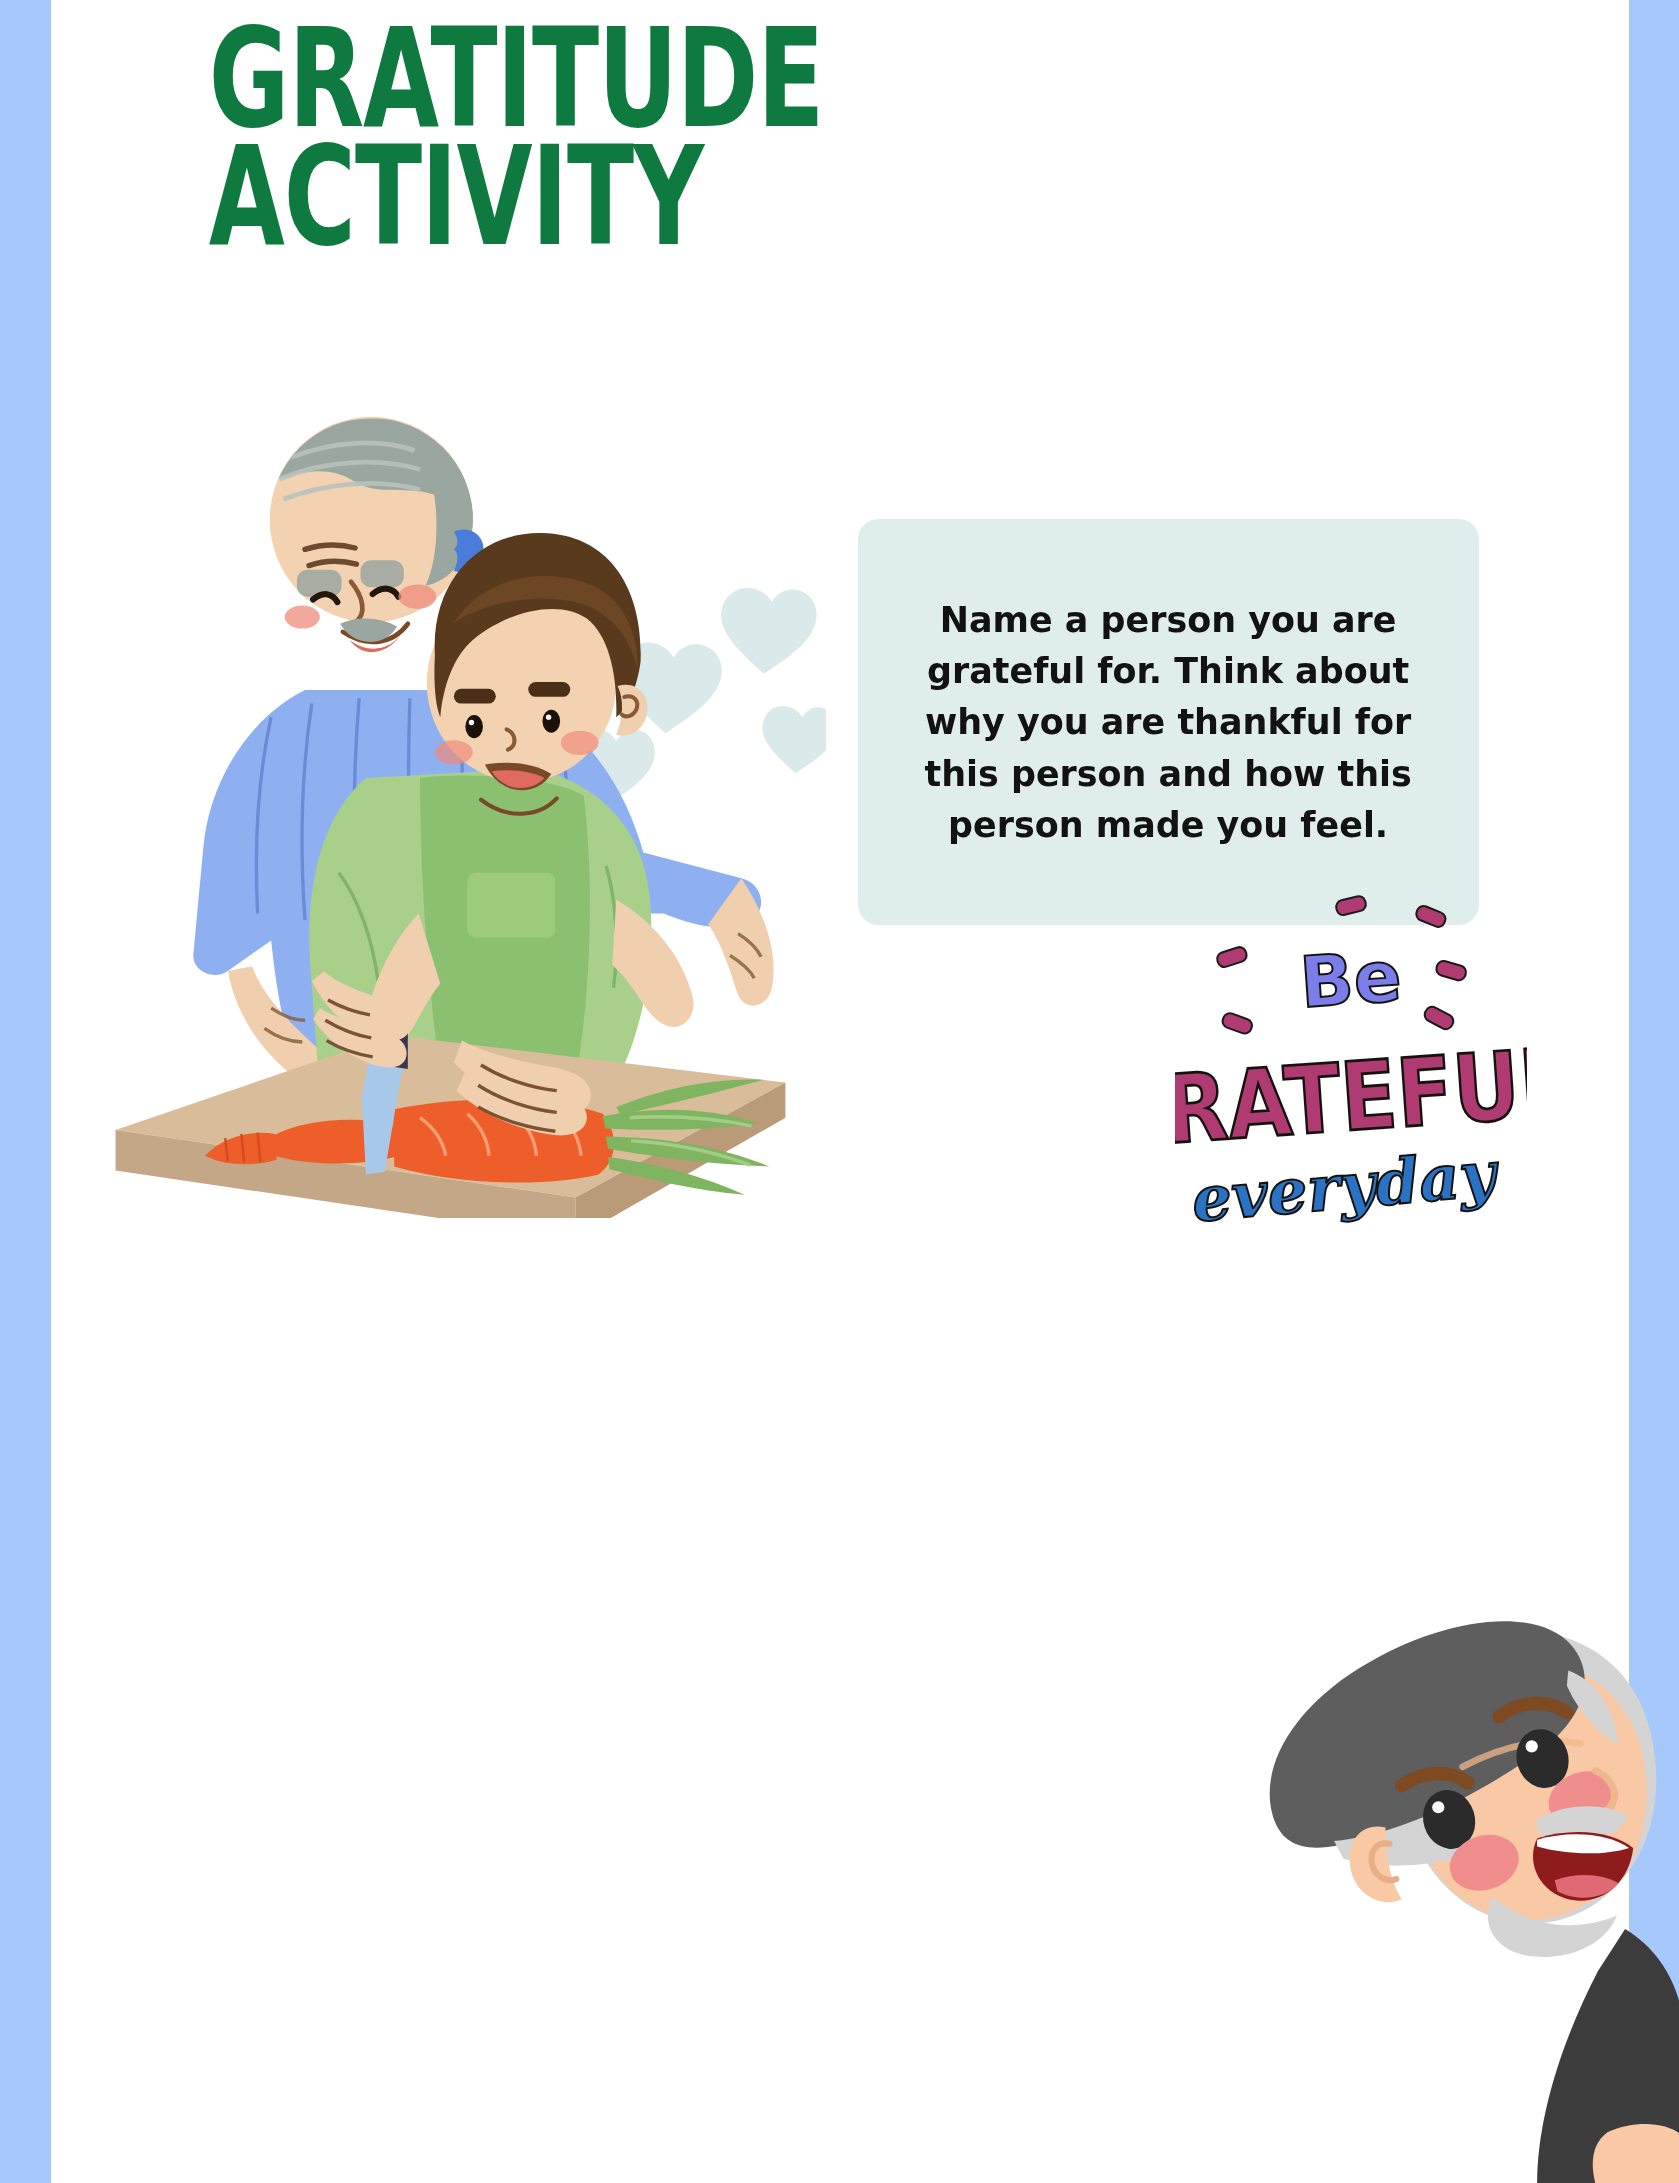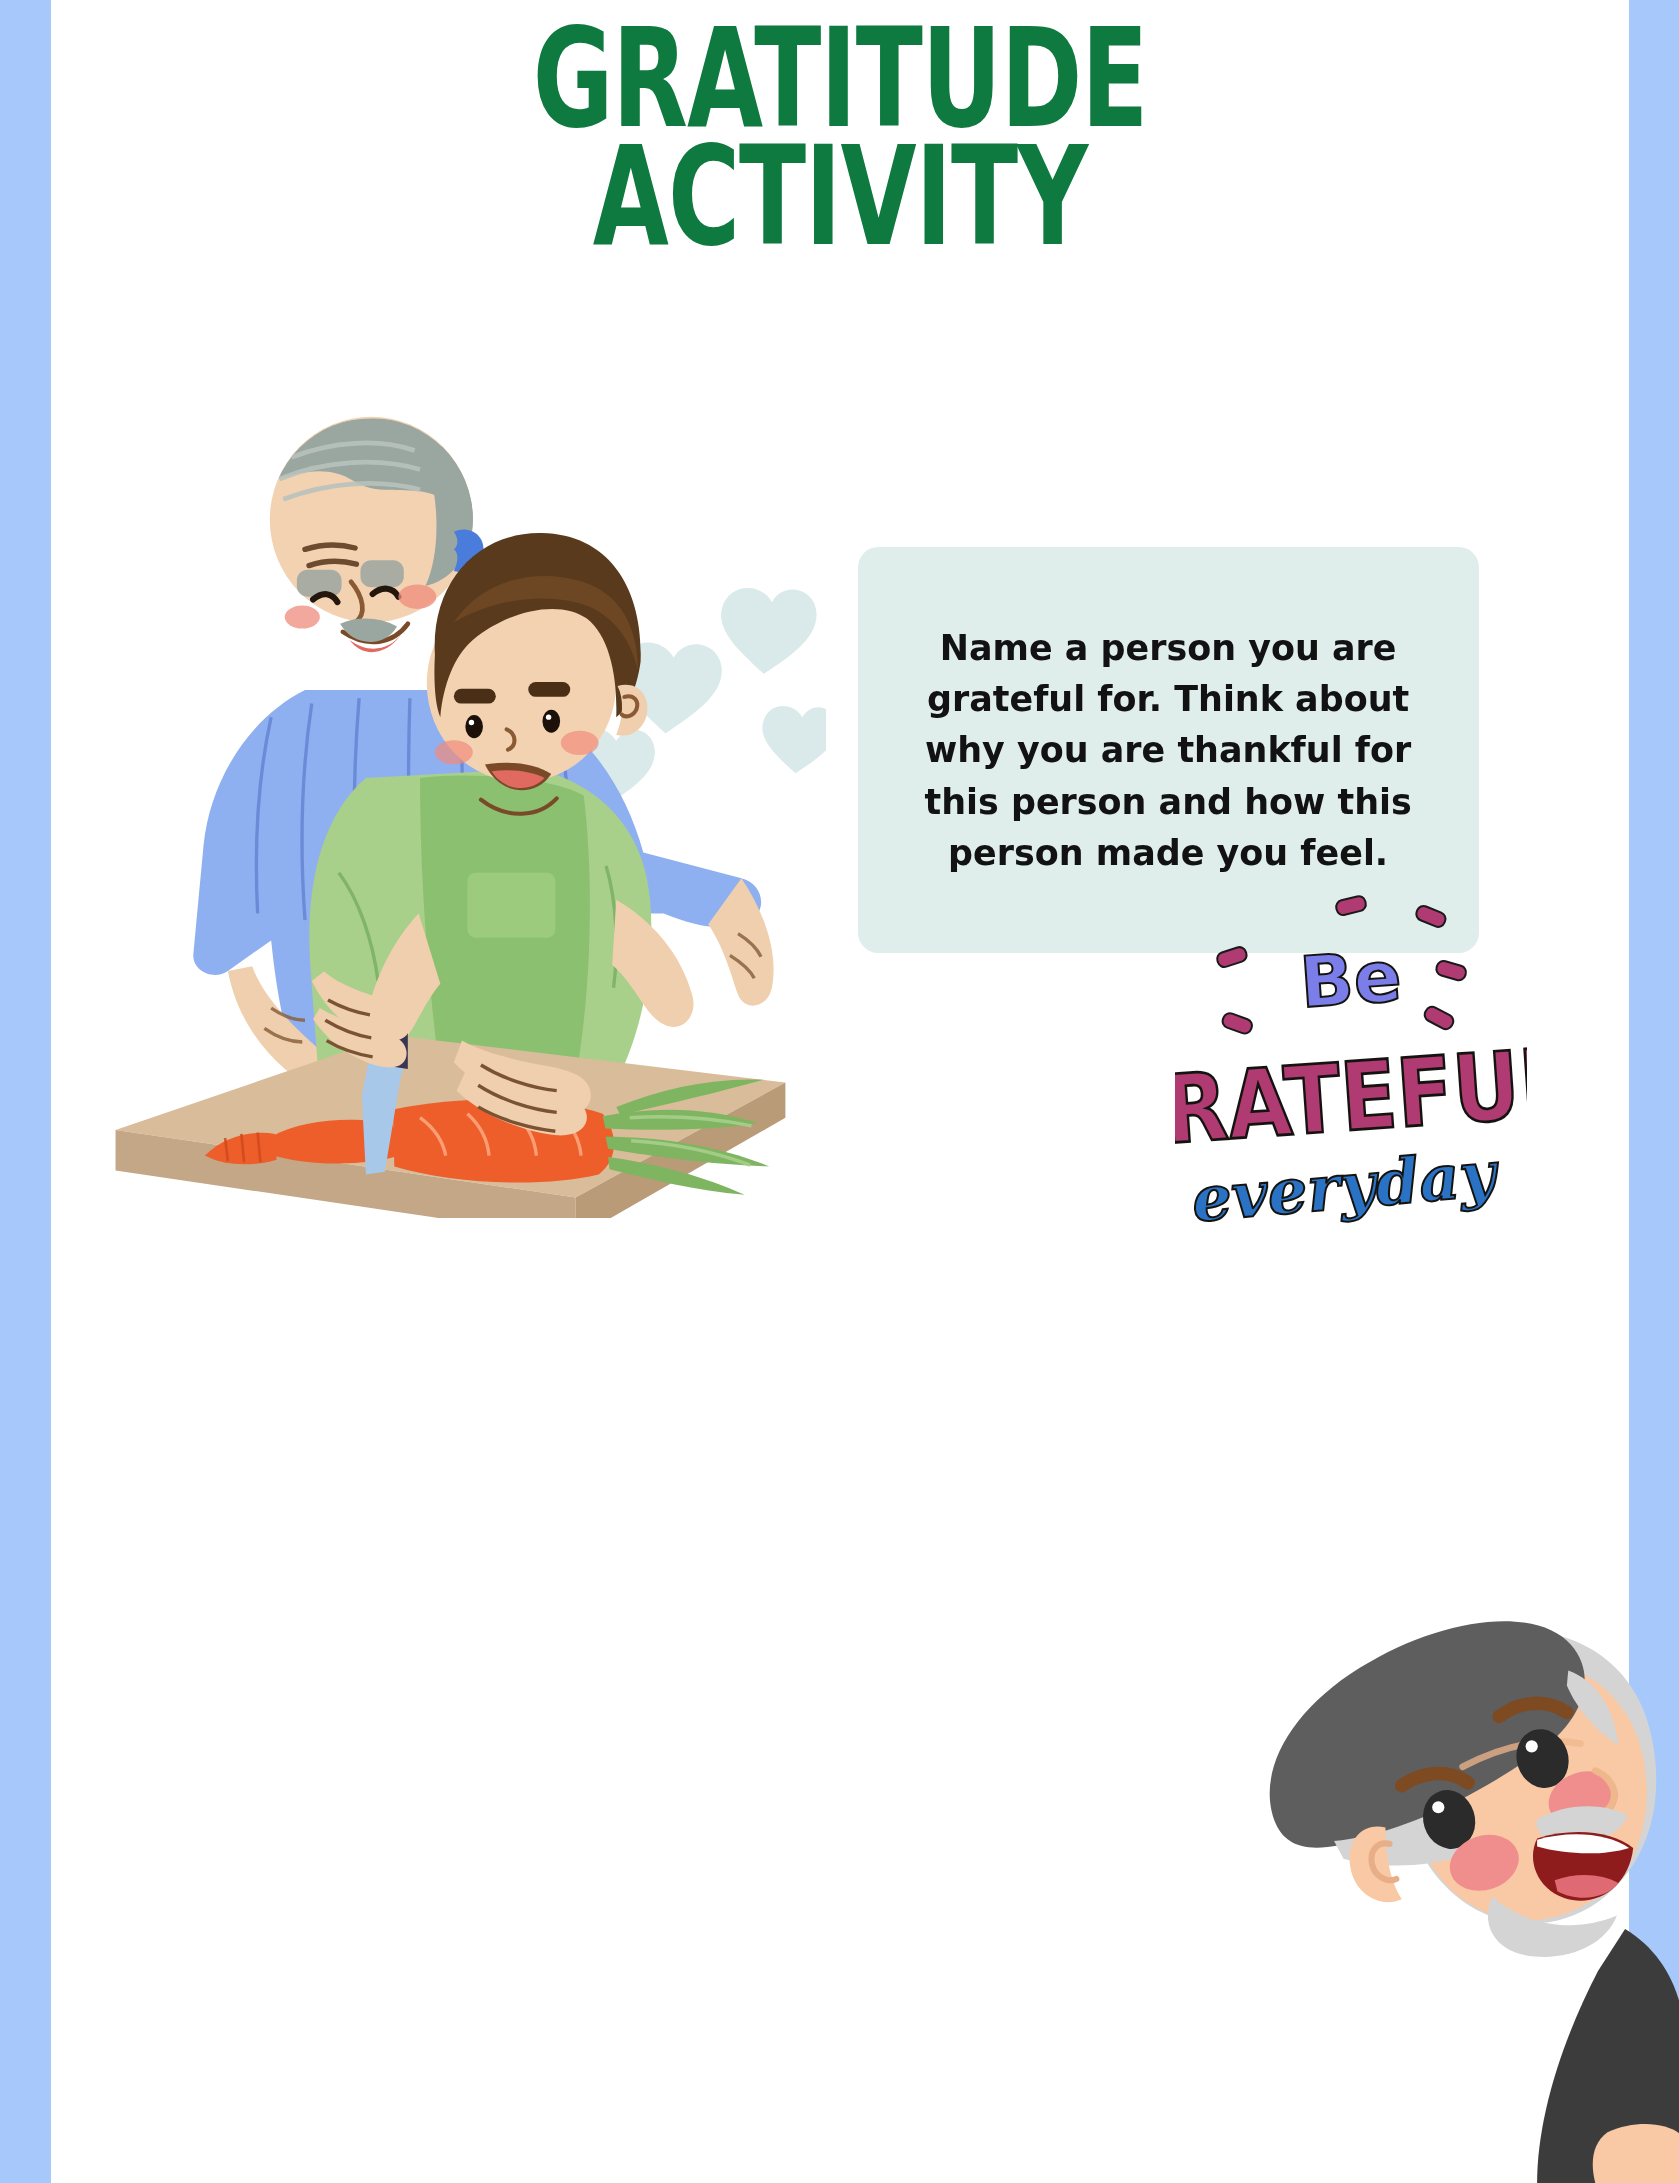--- a/index.html
+++ b/index.html
@@ -30,21 +30,21 @@
   }
   .border-left  { left: 0; }
   .border-right { right: 0; }
 
   
   .title-block {
     position: absolute;
     left: 51px;
     right: 51px;
     top: 23px;
-    text-align: center;
+    text-align: left;
     pointer-events: none;
   }
   .title-line {
     display: block;
     color: #0f7a3f;
     font-family: "DejaVu Sans", sans-serif;
     font-weight: bold;
     font-size: 123px;
     line-height: 0.82;
     letter-spacing: -1.4px;
@@ -71,21 +71,20 @@
     top: 519px;
     width: 621px;
     height: 406px;
     background: #dfeeeb;
     border-radius: 20.3px;
     display: flex;
     align-items: center;
     justify-content: center;
     padding: 0 28.4px;
     box-sizing: border-box;
-    margin-top: 28px;
   }
   .prompt-text {
     font-family: "DejaVu Sans", sans-serif;
     font-weight: bold;
     font-size: 36px;
     line-height: 1.42;
     color: #121212;
     text-align: center;
     transform: scaleX(0.97);
   }

